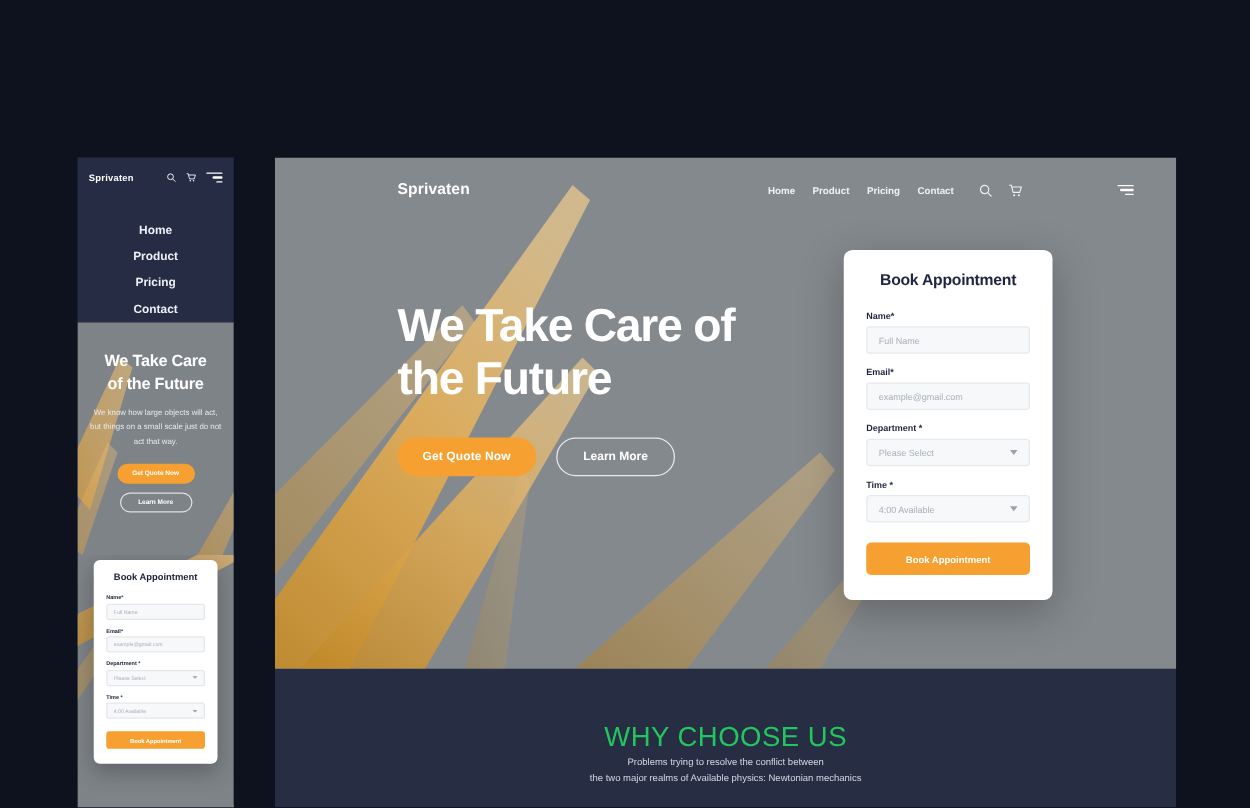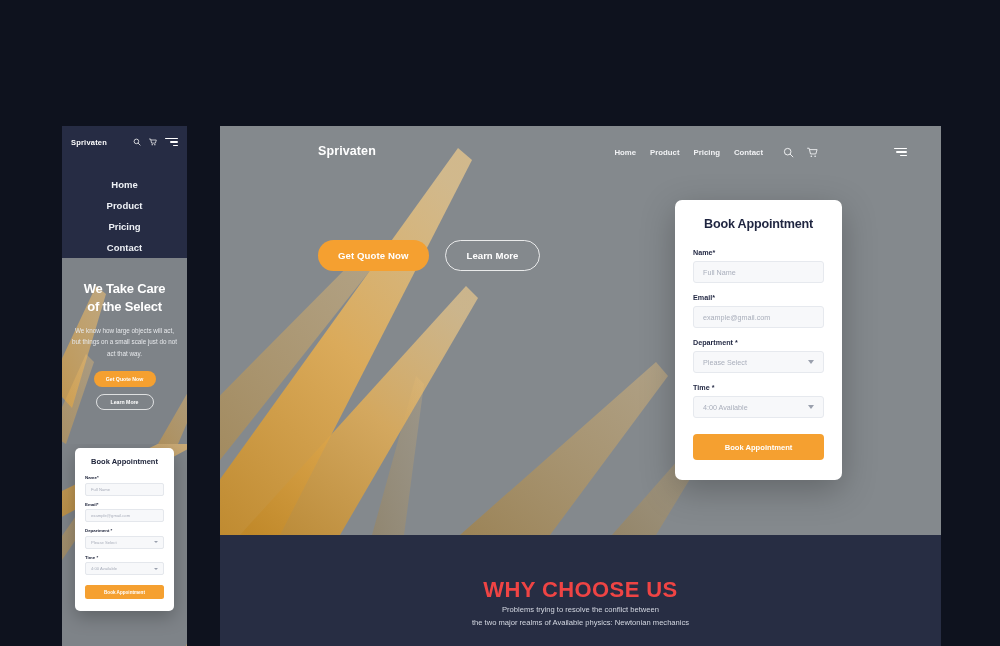--- a/index.html
+++ b/index.html
@@ -112,21 +112,21 @@
   }
   .d-select { justify-content: space-between; }
   .d-chev { width: 0; height: 0; border-left: 3.4px solid transparent; border-right: 3.4px solid transparent; border-top: 4px solid #9aa0ad; }
   .d-submit {
     margin-top: 16px; width: 100%; height: 26px; background: #f5a030; color: #fff;
     border: none; border-radius: 4px; font-size: 7.6px; font-weight: bold;
     display: flex; align-items: center; justify-content: center;
   }
 
   .d-why { height: 111px; background: #272d43; text-align: center; padding-top: 42px; }
-  .d-why h2 { color: #ef4444; font-size: 22px; font-weight: bold; letter-spacing: .4px; }
+  .d-why h2 { color: #22c55e; font-size: 22px; font-weight: normal; letter-spacing: .4px; }
   .d-why p { color: #d4d8e2; font-size: 7.6px; line-height: 1.75; margin-top: 0; }
 
   
   .leaves { position: absolute; inset: 0; z-index: 1; }
   .m-leaves { position: absolute; inset: 0; z-index: 1; }
   .icn { display: block; }
 </style>
 </head>
 <body>
 
@@ -169,21 +169,21 @@
             <stop offset="100%" stop-color="#f0c277" stop-opacity=".75"></stop>
           </linearGradient>
         </defs>
         <path d="M-12,126 L34,28 L44,36 L10,150 Z" fill="url(#mg1)" opacity=".75"></path>
         <path d="M-12,176 L24,96 L32,104 L4,186 Z" fill="url(#mg1)" opacity=".5"></path>
         <path d="M96,186 L134,120 L140,130 L116,186 Z" fill="url(#mg1)" opacity=".55"></path>
       </svg>
       <div class="m-hero-inner">
         <h2>
           <span>We Take Care</span><br>
-          <span>of the Select</span>
+          <span>of the Future</span>
         </h2>
         <p>We know how large objects will act, but things on a small scale just do not act that way.</p>
         <div class="m-btns">
           <button class="m-btn-primary">Get Quote Now</button>
           <button class="m-btn-ghost">Learn More</button>
         </div>
       </div>
     </div>
 
     <div class="m-formwrap">
@@ -286,20 +286,24 @@
           </span>
           <span class="d-burger">
             <i></i>
               <i></i>
               <i></i>
           </span>
         </div>
       </div>
 
       <div class="d-hero-copy">
+        <h1>
+          <span>We Take Care of</span><br>
+          <span>the Future</span>
+        </h1>
         <div class="d-hero-btns">
           <button class="d-btn-primary">Get Quote Now</button>
           <button class="d-btn-ghost">Learn More</button>
         </div>
       </div>
 
       <div class="d-card">
         <h3>Book Appointment</h3>
 
         <div class="d-field">

